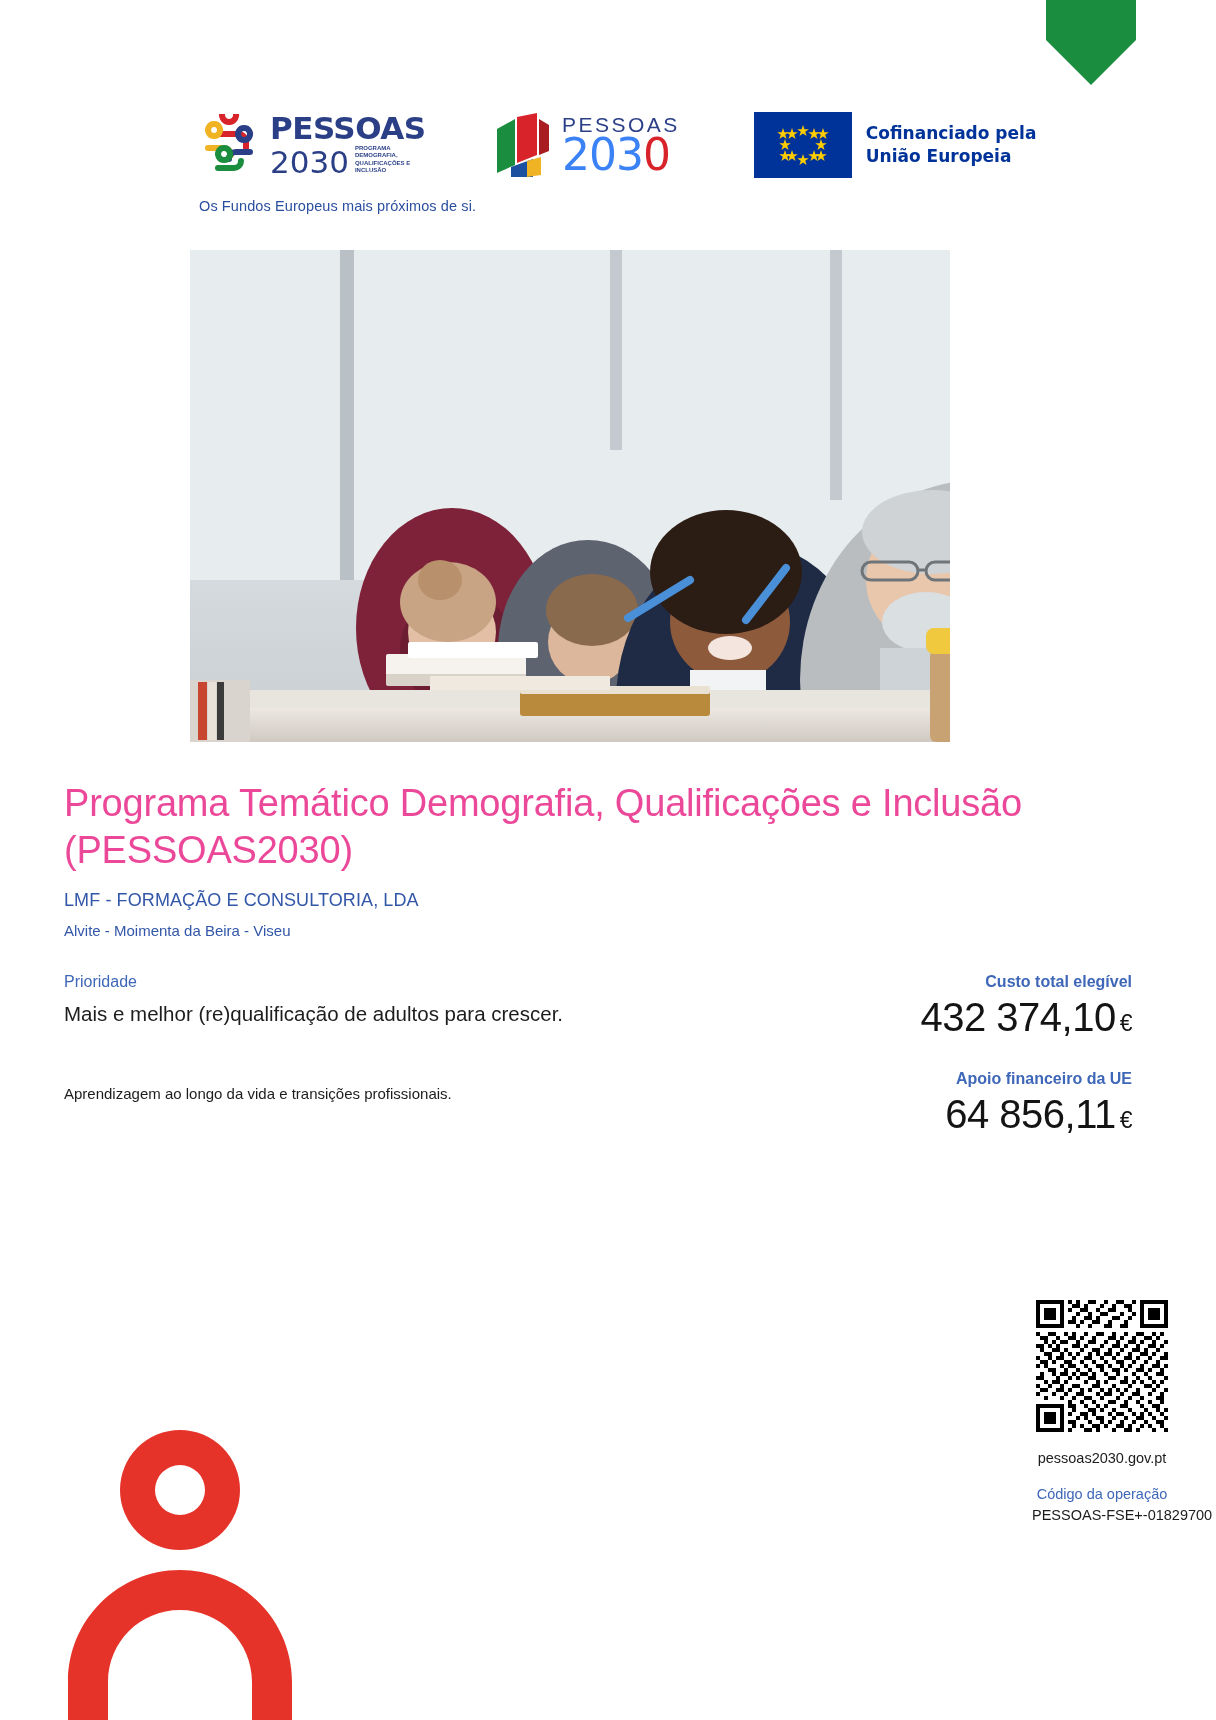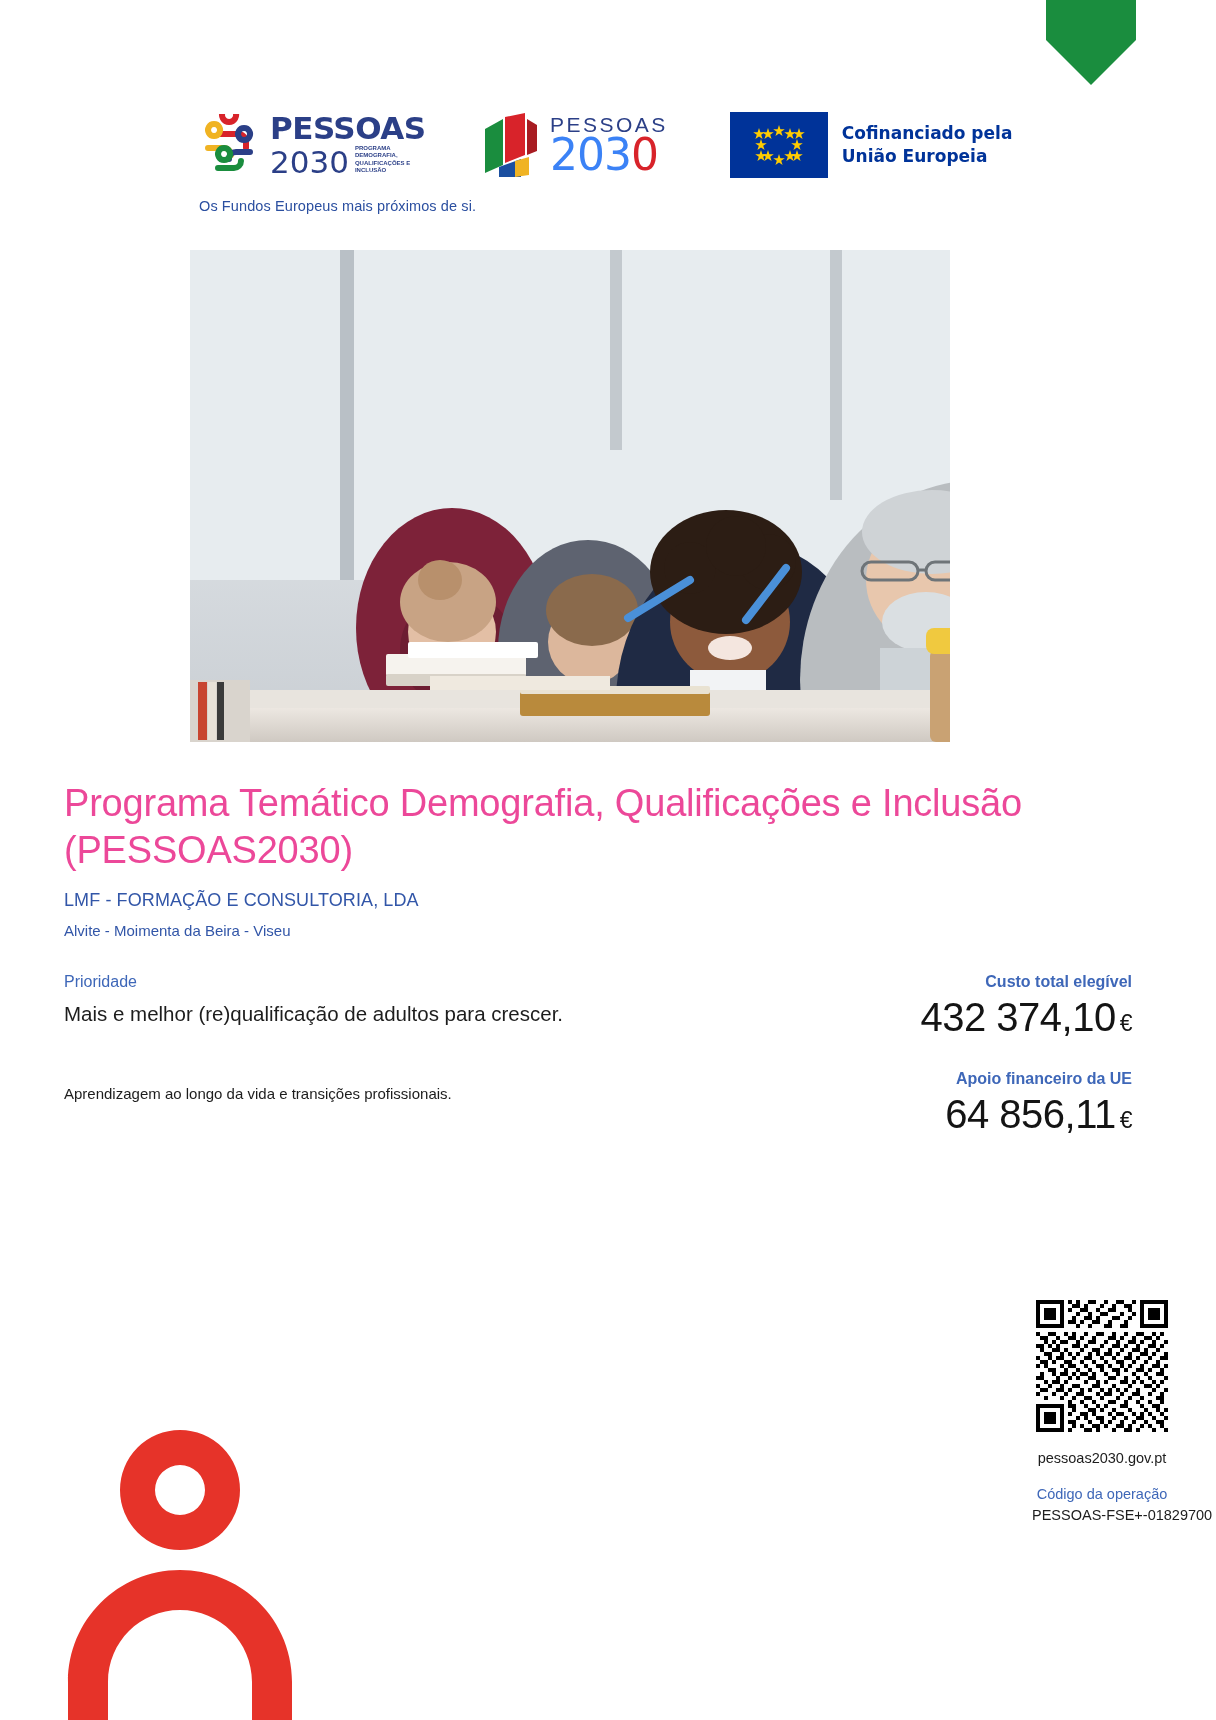--- a/index.html
+++ b/index.html
@@ -7,21 +7,21 @@
     width:1216px;height:1720px;position:relative;overflow:hidden;
     font-family:"Liberation Sans", sans-serif;
     color:#2b3f87;
   }
 
   
   .green-deco{position:absolute;top:-60px;right:80px;width:260px;height:180px;pointer-events:none;}
   .red-deco{position:absolute;left:60px;bottom:-30px;width:320px;height:330px;pointer-events:none;}
 
   
-  .logo-row{position:absolute;left:198px;top:105px;width:850px;height:80px;display:flex;align-items:center;}
+  .logo-row{position:absolute;left:198px;top:105px;width:850px;height:80px;display:flex;align-items:center;gap:12px;}
 
   .logo-pessoas{display:flex;align-items:center;height:70px;}
   .pessoas-mark{width:62px;height:62px;flex:0 0 62px;position:relative;}
   .pessoas-text{margin-left:10px;line-height:1;}
   .pessoas-word{font-family:"DejaVu Sans",sans-serif;font-weight:bold;font-size:31px;letter-spacing:-0.5px;color:#2b3f87;}
   .pessoas-bottom{display:flex;align-items:flex-end;margin-top:1px;}
   .pessoas-year{font-family:"DejaVu Sans",sans-serif;font-size:31px;color:#2b3f87;letter-spacing:0px;line-height:0.95;}
   .pessoas-sub{font-size:6px;line-height:1.25;color:#2b3f87;font-weight:bold;margin-left:6px;margin-bottom:3px;max-width:78px;}
 
   .logo-portugal{display:flex;align-items:center;height:76px;margin-left:48px;}

